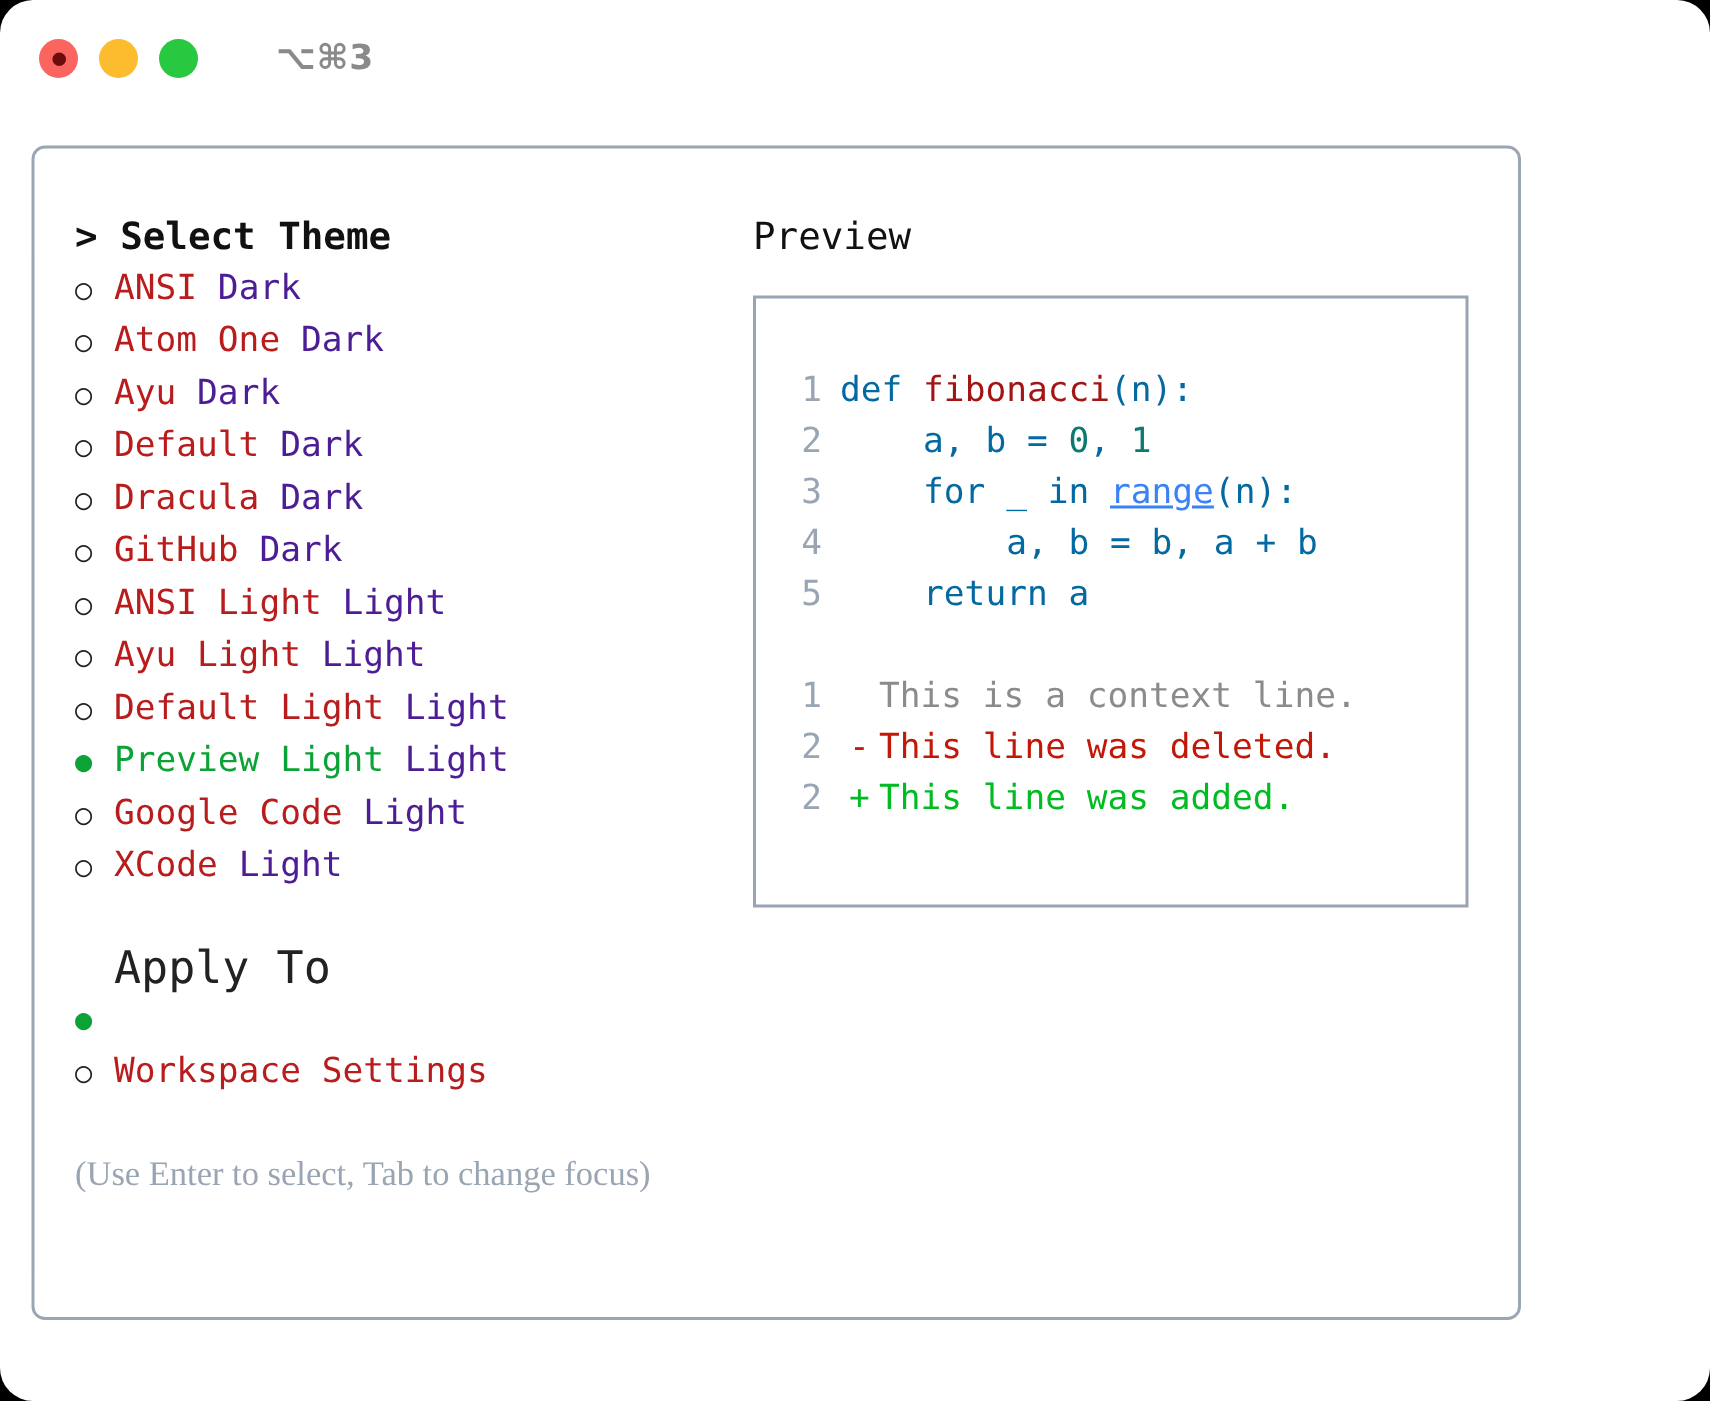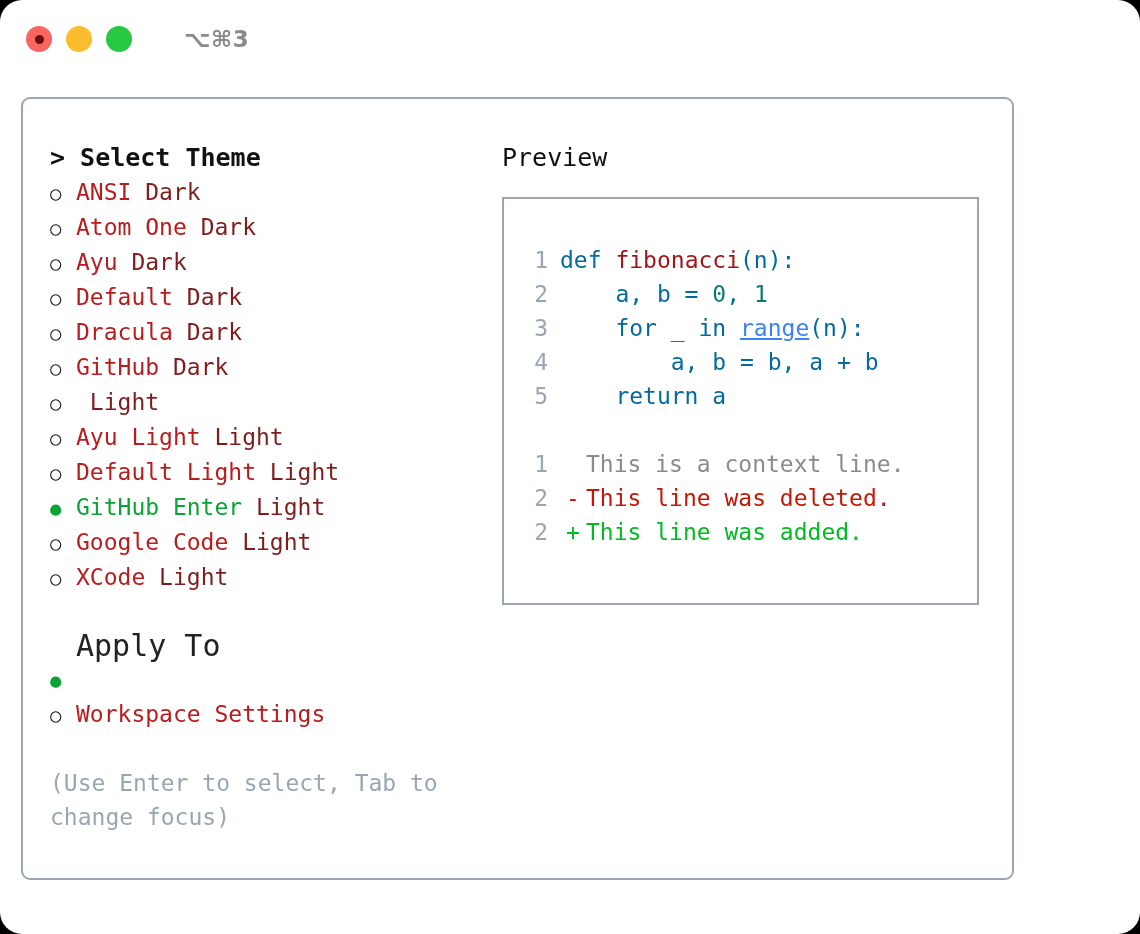--- a/index.html
+++ b/index.html
@@ -115,40 +115,41 @@
   .marker {
     display: inline-block;
     width: 26px;
     flex: 0 0 26px;
     font-size: 19px;
     color: #222222;
   }
   .marker.sel { color: #0ca336; }
   .opt-label { color: #b91c1c; }
   .opt-row.selected .opt-label { color: #0ca336; }
-  .opt-suffix { color: #7f1d1d; }
+  .opt-suffix { color: #4c1d95; }
 
   .section-gap { height: 34px; }
 
   .section-head {
     display: flex;
     align-items: baseline;
     font-size: 30px;
     line-height: 34px;
     white-space: pre;
     color: #222222;
   }
 
   .hint {
     margin-top: 34px;
     font-size: 23px;
     line-height: 34px;
     color: #9aa5b4;
     width: 410px;
     white-space: pre-wrap;
+    font-family: Liberation Serif, serif;
   }
 
   
   .right-pane {
     position: absolute;
     left: 479px;
     top: 42px;
     width: 500px;
   }
   .preview-title {
@@ -219,24 +220,24 @@
 
       <div class="left-pane">
         <div class="pane-title">&gt; Select Theme</div>
         <div id="theme-list">
             <div class="opt-row"><span class="marker">○</span><span class="opt-label">ANSI</span><span class="opt-suffix"> Dark</span></div>
             <div class="opt-row"><span class="marker">○</span><span class="opt-label">Atom One</span><span class="opt-suffix"> Dark</span></div>
             <div class="opt-row"><span class="marker">○</span><span class="opt-label">Ayu</span><span class="opt-suffix"> Dark</span></div>
             <div class="opt-row"><span class="marker">○</span><span class="opt-label">Default</span><span class="opt-suffix"> Dark</span></div>
             <div class="opt-row"><span class="marker">○</span><span class="opt-label">Dracula</span><span class="opt-suffix"> Dark</span></div>
             <div class="opt-row"><span class="marker">○</span><span class="opt-label">GitHub</span><span class="opt-suffix"> Dark</span></div>
-            <div class="opt-row"><span class="marker">○</span><span class="opt-suffix"> Light</span></div>
+            <div class="opt-row"><span class="marker">○</span><span class="opt-label">ANSI Light</span><span class="opt-suffix"> Light</span></div>
             <div class="opt-row"><span class="marker">○</span><span class="opt-label">Ayu Light</span><span class="opt-suffix"> Light</span></div>
             <div class="opt-row"><span class="marker">○</span><span class="opt-label">Default Light</span><span class="opt-suffix"> Light</span></div>
-            <div class="opt-row selected"><span class="marker sel">●</span><span class="opt-label">GitHub Enter</span><span class="opt-suffix"> Light</span></div>
+            <div class="opt-row selected"><span class="marker sel">●</span><span class="opt-label">Preview Light</span><span class="opt-suffix"> Light</span></div>
             <div class="opt-row"><span class="marker">○</span><span class="opt-label">Google Code</span><span class="opt-suffix"> Light</span></div>
             <div class="opt-row"><span class="marker">○</span><span class="opt-label">XCode</span><span class="opt-suffix"> Light</span></div>
           </div>
 
         <div class="section-gap"></div>
 
         <div class="section-head">
           <span class="marker"></span>
           <span>Apply To</span>
         </div>

